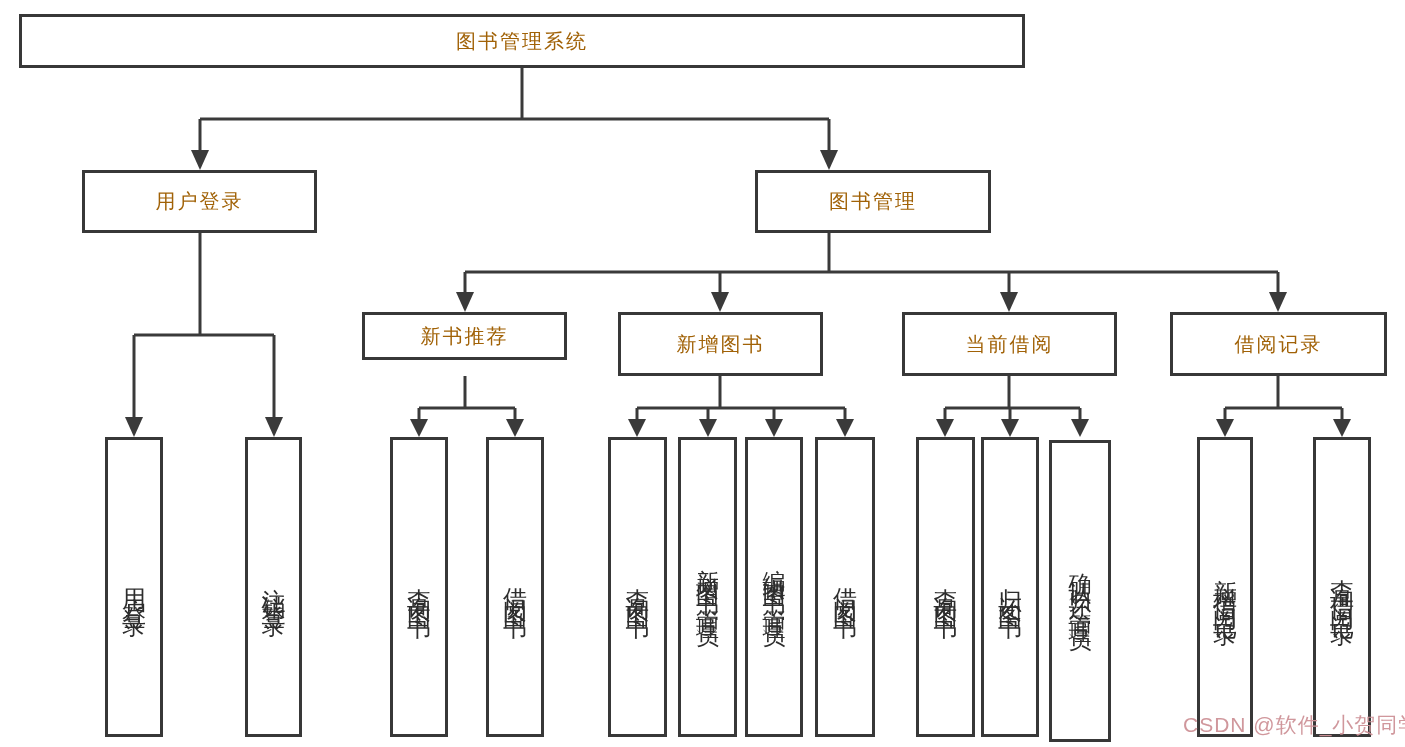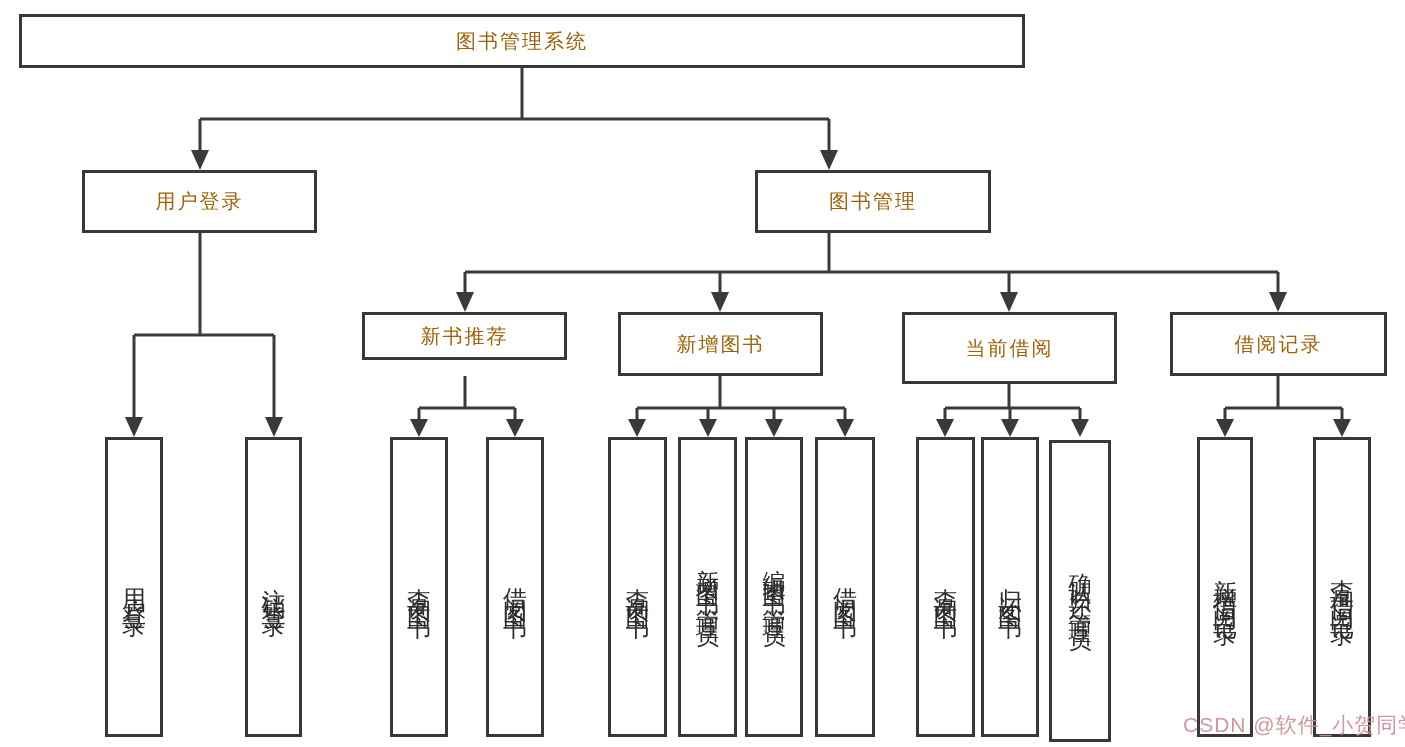--- a/index.html
+++ b/index.html
@@ -123,21 +123,21 @@
   <div class="node" style="left:711px;top:170px;width:236px;height:63px;margin-left:44px;">
     <span class="hlabel">图书管理</span>
   </div>
 
   <div class="node" style="left:362px;top:312px;width:205px;height:48px;">
     <span class="hlabel">新书推荐</span>
   </div>
   <div class="node" style="left:618px;top:312px;width:205px;height:64px;">
     <span class="hlabel">新增图书</span>
   </div>
-  <div class="node" style="left:902px;top:312px;width:215px;height:72px;">
+  <div class="node" style="left:902px;top:312px;width:215px;height:64px;">
     <span class="hlabel">当前借阅</span>
   </div>
   <div class="node" style="left:1170px;top:312px;width:217px;height:64px;">
     <span class="hlabel">借阅记录</span>
   </div>
 
   <div class="node leaf" style="left:105px;width:58px;">
     <span class="vlabel">用户登录</span>
   </div>
   <div class="node leaf" style="left:245px;width:57px;">

